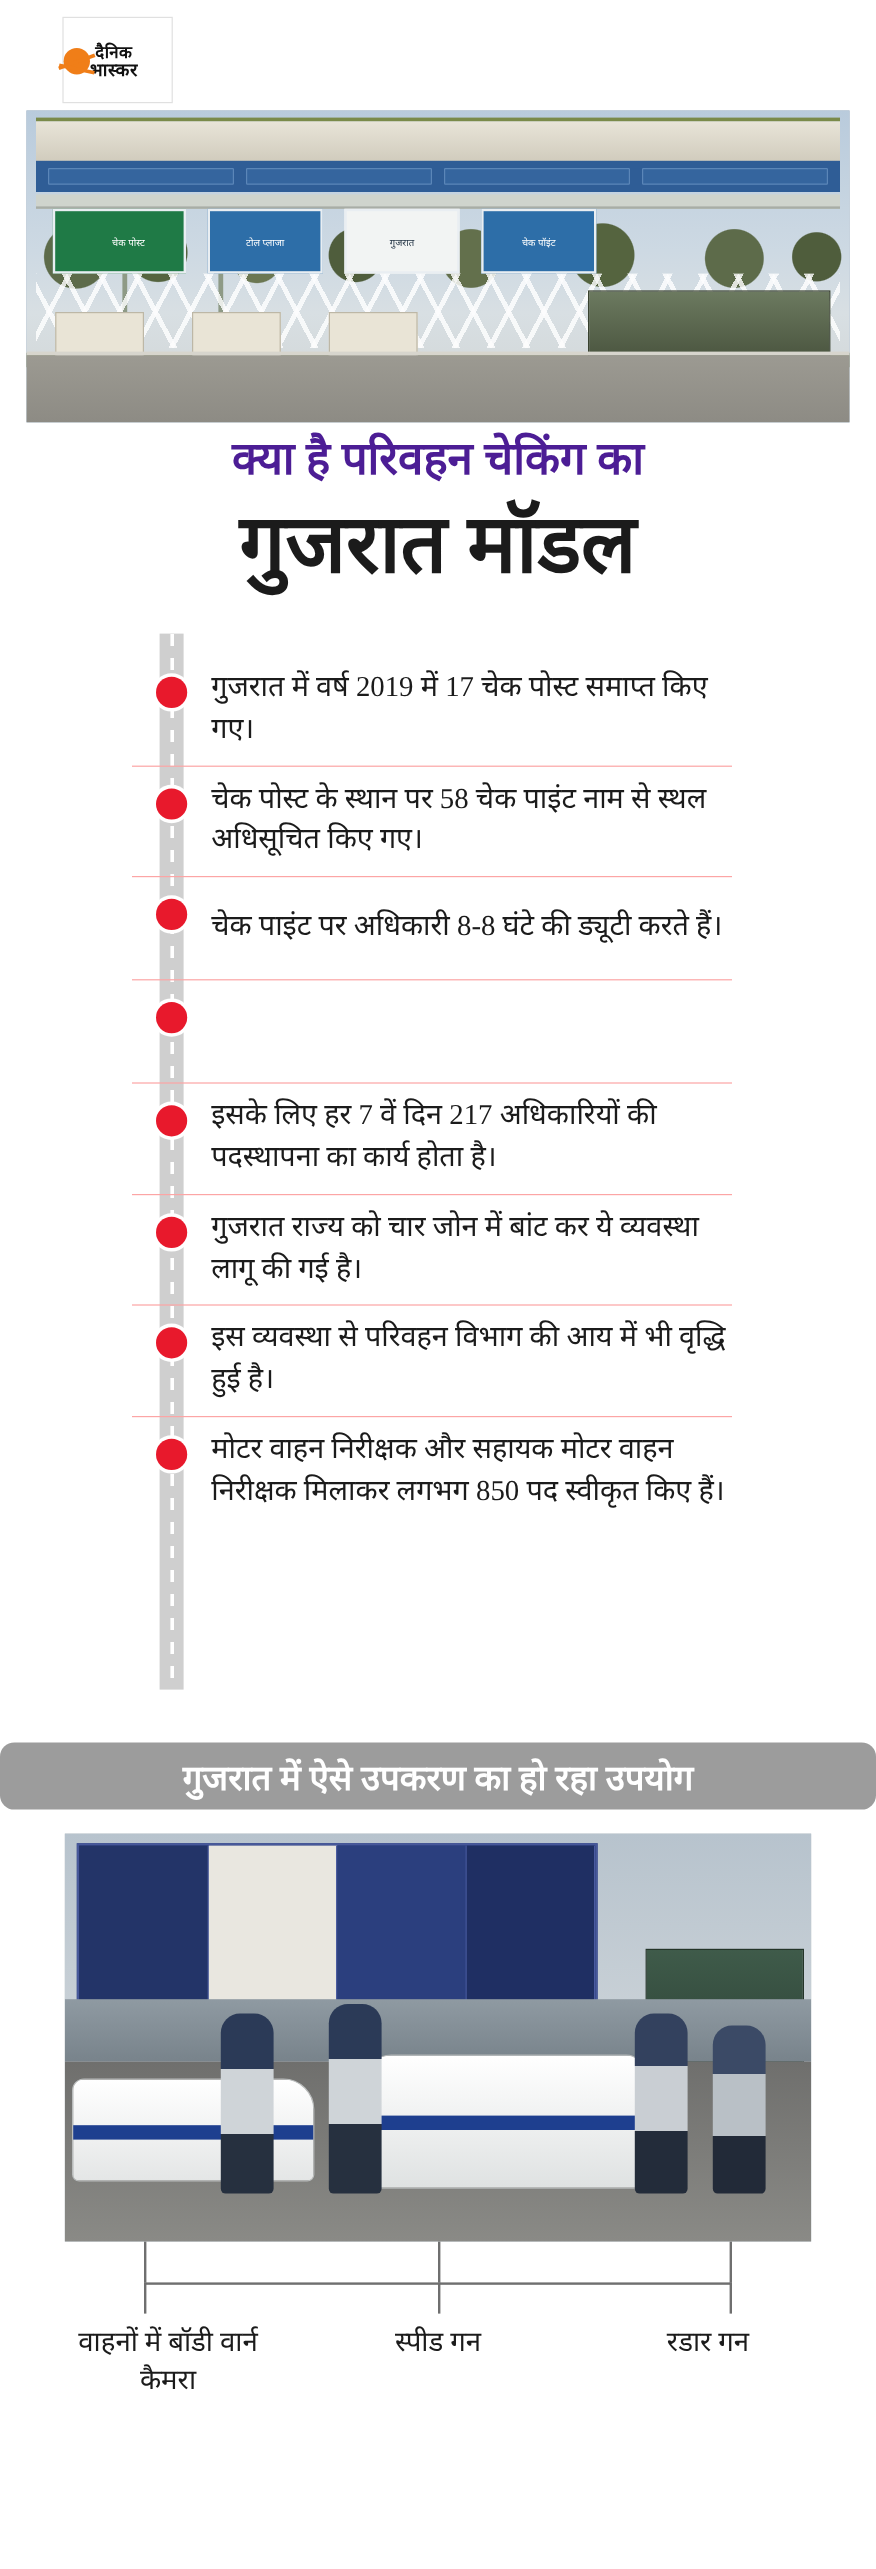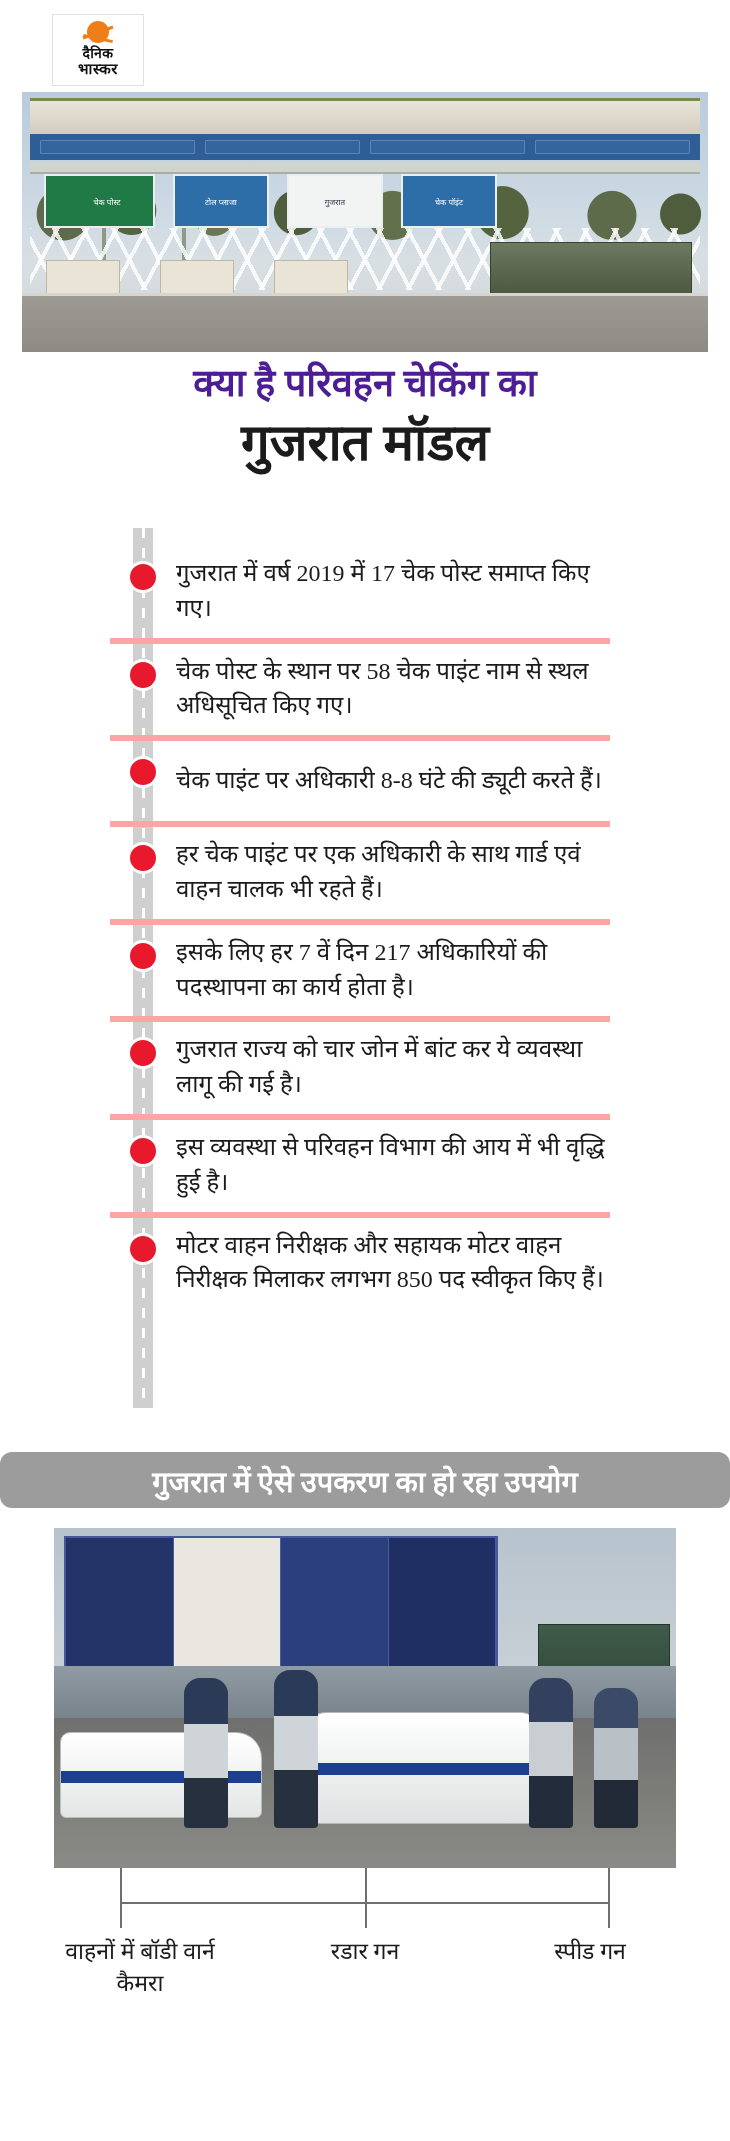--- a/index.html
+++ b/index.html
@@ -24,21 +24,21 @@
   .logo-wrap {
     position: absolute;
     left: 52px;
     top: 14px;
     width: 92px;
     height: 72px;
     background: #ffffff;
     border: 1px solid #e0e0e0;
     box-sizing: border-box;
     display: flex;
-    flex-direction: column;
+    flex-direction: row;
     align-items: center;
     justify-content: flex-start;
     padding-top: 6px;
   }
   .logo-sun {
     width: 22px;
     height: 22px;
     border-radius: 50%;
     background: #f07e18;
     position: relative;
@@ -211,21 +211,21 @@
   }
   .headline .line1 {
     font-family: "Liberation Serif", serif;
     font-size: 38px;
     font-weight: bold;
     color: #4c1d95;
     line-height: 1.25;
   }
   .headline .line2 {
     font-family: "Liberation Serif", serif;
-    font-size: 51px;
+    font-size: 68px;
     font-weight: bold;
     color: #1b1b1b;
     line-height: 1.3;
     margin-top: 2px;
   }
 
   
   .timeline {
     position: absolute;
     left: 110px;
@@ -244,21 +244,21 @@
     content: "";
     position: absolute;
     left: 8.5px; top: 0; width: 3px; height: 100%;
     background: repeating-linear-gradient(#ffffff 0 10px, transparent 10px 20px);
   }
   .tl-item {
     position: relative;
     padding-left: 66px;
     min-height: 86px;
     box-sizing: border-box;
-    border-bottom: 6px solid #fca5a5;
+    border-bottom: 1px solid #fca5a5;
     display: flex;
     align-items: center;
   }
   .tl-item:last-child { border-bottom: none; }
   .tl-dot {
     position: absolute;
     left: 20px;
     top: 18px;
     width: 26px;
     height: 26px;
@@ -449,21 +449,20 @@
     <div class="tl-item">
       <span class="tl-dot"></span>
       <span class="tl-text">चेक पोस्ट के स्थान पर 58 चेक पाइंट नाम से स्थल अधिसूचित किए गए।</span>
     </div>
     <div class="tl-item">
       <span class="tl-dot"></span>
       <span class="tl-text">चेक पाइंट पर अधिकारी 8-8 घंटे की ड्यूटी करते हैं।</span>
     </div>
     <div class="tl-item">
       <span class="tl-dot"></span>
-      <span class="tl-text">हर चेक पाइंट पर एक अधिकारी के साथ गार्ड एवं वाहन चालक भी रहते हैं।</span>
     </div>
     <div class="tl-item">
       <span class="tl-dot"></span>
       <span class="tl-text">इसके लिए हर 7 वें दिन 217 अधिकारियों की पदस्थापना का कार्य होता है।</span>
     </div>
     <div class="tl-item">
       <span class="tl-dot"></span>
       <span class="tl-text">गुजरात राज्य को चार जोन में बांट कर ये व्यवस्था लागू की गई है।</span>
     </div>
     <div class="tl-item">
@@ -508,17 +507,17 @@
     <div class="conn-v up" style="left:66px;"></div>
     <div class="conn-v up" style="left:311px;"></div>
     <div class="conn-v up" style="right:66px;"></div>
     <div class="conn-v down" style="left:66px;"></div>
     <div class="conn-v down" style="left:311px;"></div>
     <div class="conn-v down" style="right:66px;"></div>
   </div>
 
   <div class="labels">
     <div class="label-item">वाहनों में बॉडी वार्न कैमरा</div>
+    <div class="label-item">स्पीड गन</div>
     <div class="label-item">रडार गन</div>
-    <div class="label-item">स्पीड गन</div>
   </div>
 
 </div>
 
 </body></html>

